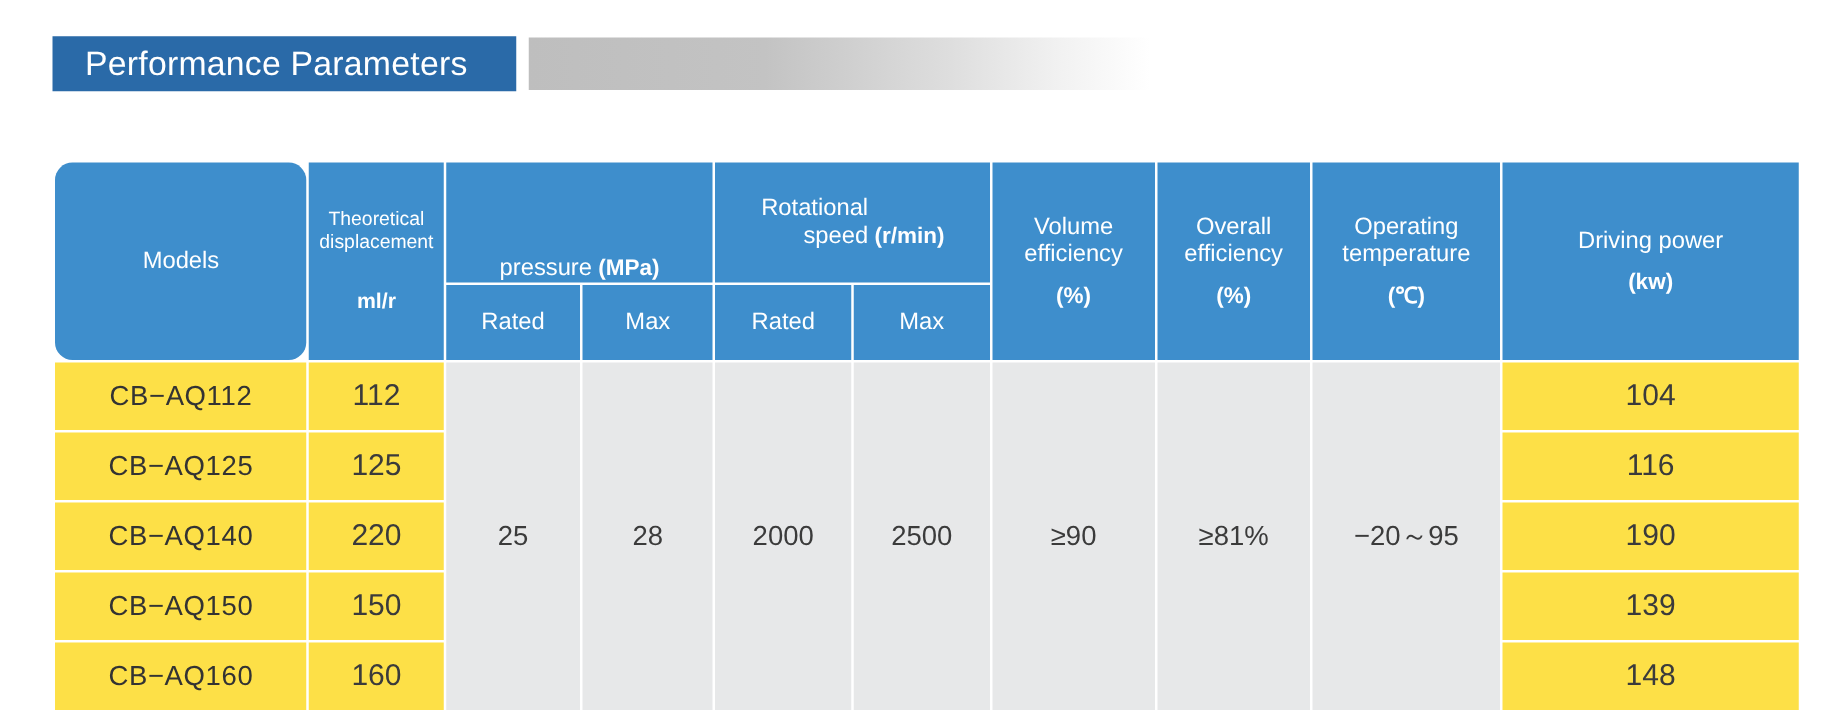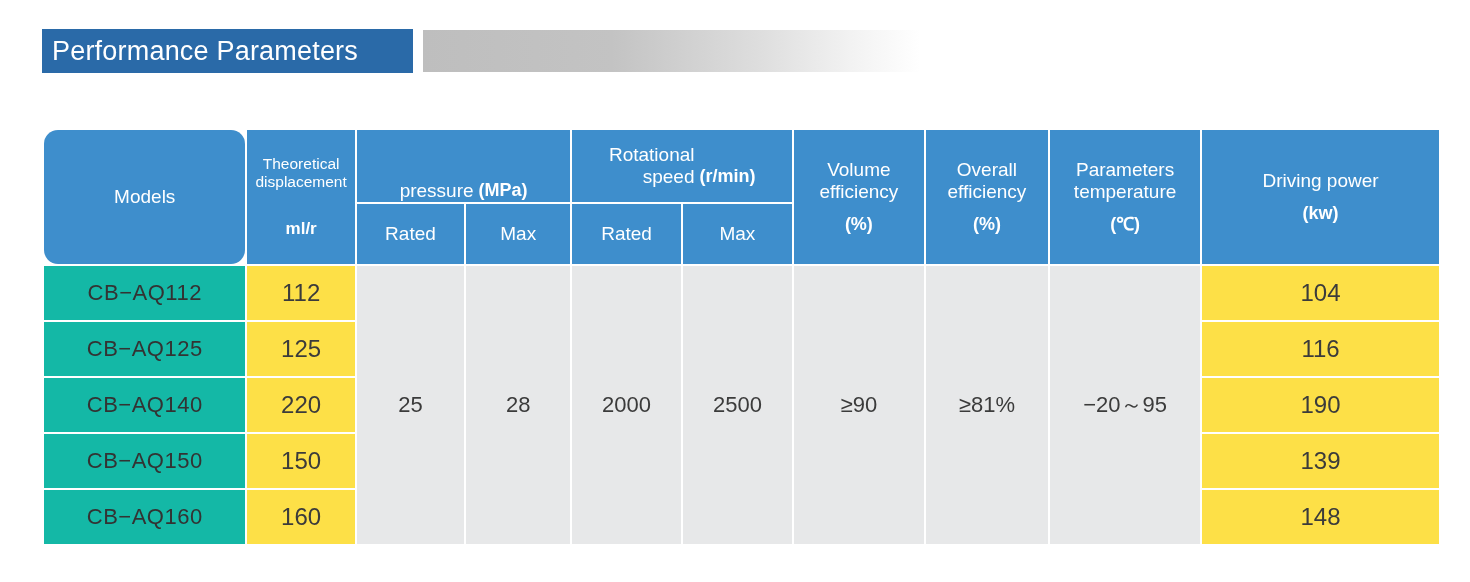--- a/index.html
+++ b/index.html
@@ -26,21 +26,21 @@
   #title-badge {
     position: absolute;
     left: 0;
     top: 0;
     width: 371px;
     height: 44px;
     background: #2a6aa8;
     color: #ffffff;
     font-size: 27px;
     line-height: 44px;
-    padding-left: 10px;
+    padding-left: 26px;
     box-sizing: border-box;
     letter-spacing: 0.2px;
     white-space: nowrap;
   }
   #title-gradient {
     position: absolute;
     left: 381px;
     top: 1px;
     width: 497px;
     height: 42px;
@@ -138,21 +138,21 @@
   }
 
   
   .cell {
     background: #fde047;
     color: #3b3b3b;
     font-size: 24px;
     height: 54px;
   }
   .cell-model {
-    background: #14b8a6;
+    background: #fde047;
     color: #333333;
     font-size: 22px;
     letter-spacing: 0.5px;
     height: 54px;
   }
   .cell-merged {
     background: #e7e8e9;
     color: #3b3b3b;
     font-size: 22px;
   }
@@ -186,21 +186,21 @@
       <th class="hd" rowspan="2">
         <div class="theo">
           <div class="hd-sm">
             <span>Theoretical</span><br>
             <span>displacement</span>
           </div>
           <div class="unit-b-sm">ml/r</div>
         </div>
       </th>
 
-      <th class="hd" colspan="2" style="height:72px;">
+      <th class="hd" colspan="2" style="height:96px;">
         <div class="grp-inner">
           <span class="grp-label">pressure</span>
           <span class="grp-unit unit-b">(MPa)</span>
         </div>
       </th>
 
       <th class="hd" colspan="2">
         <div class="grp-inner">
           <span class="grp-label">
             <span>Rotational</span><br>
@@ -226,21 +226,21 @@
             <span>Overall</span><br>
             <span>efficiency</span>
           </div>
           <div class="unit-b">(%)</div>
         </div>
       </th>
 
       <th class="hd" rowspan="2">
         <div class="stk">
           <div class="stk-name">
-            <span>Parameters</span><br>
+            <span>Operating</span><br>
             <span>temperature</span>
           </div>
           <div class="unit-b">(℃)</div>
         </div>
       </th>
 
       <th class="hd" rowspan="2">
         <div class="stk">
           <div class="stk-name">Driving power</div>
           <div class="unit-b">(kw)</div>

